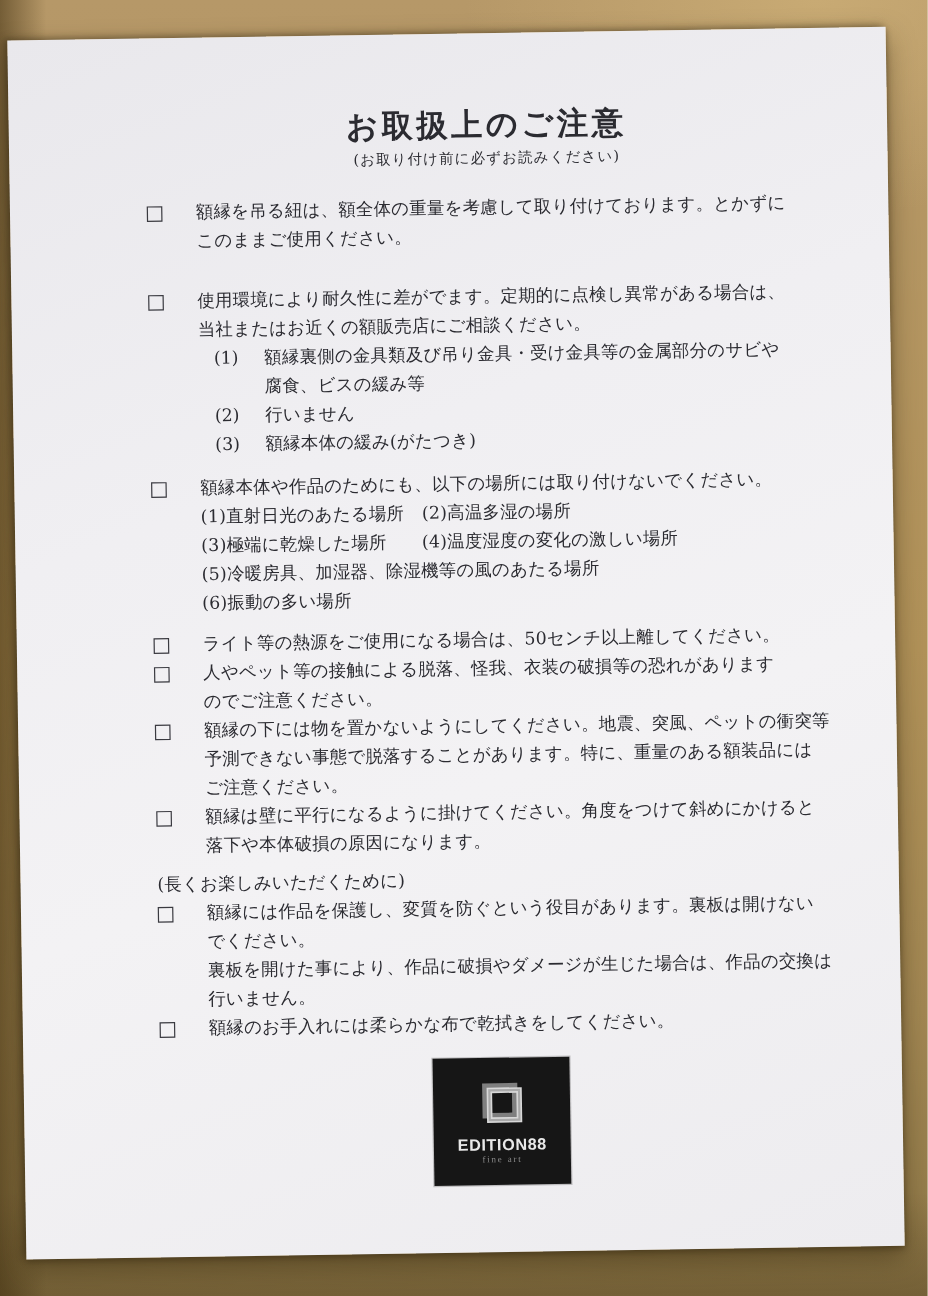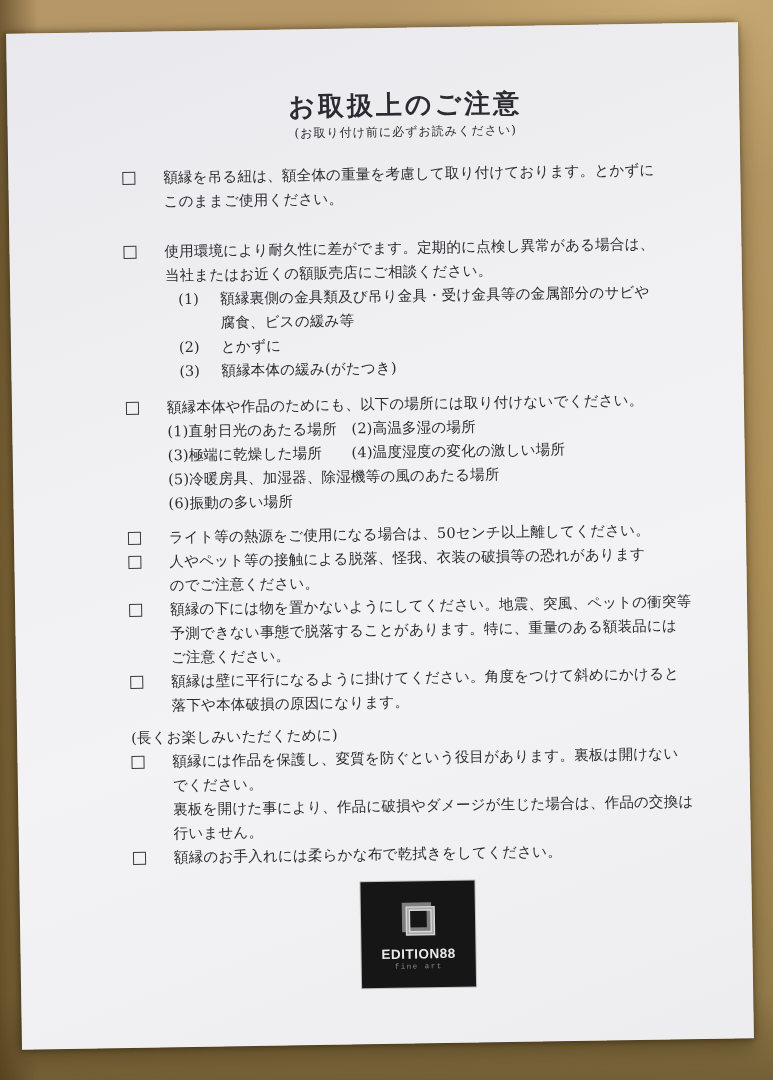--- a/index.html
+++ b/index.html
@@ -53,21 +53,21 @@
     width:114px;height:106px;margin:16px auto 0 auto;background:#161616;
     display:flex;flex-direction:column;align-items:center;justify-content:center;
     box-shadow:0 0 0 1px rgba(0,0,0,.2);
   }
   .logo-frame{width:46px;height:44px;margin-bottom:4px;}
   .logo-brand{
     font-family:"Liberation Sans","DejaVu Sans",sans-serif;
     color:#e9e9e9;font-size:13.5px;font-weight:bold;letter-spacing:.5px;line-height:15px;
   }
   .logo-tagline{
-    font-family:Liberation Mono, monospace;
+    font-family:Liberation Serif, serif;
     color:#8a8a8a;font-size:7.5px;letter-spacing:1.5px;line-height:10px;
   }
 </style>
 </head>
 <body>
 
 <div class="photo-bg-shade"></div>
 
 <div class="paper">
 
@@ -86,21 +86,21 @@
 当社またはお近くの額販売店にご相談ください。</span>
   </div>
   <div class="numbered-list">
     <div class="numbered-item">
       <span class="item-num">(1)</span>
       <span class="item-text">額縁裏側の金具類及び吊り金具・受け金具等の金属部分のサビや
 腐食、ビスの緩み等</span>
     </div>
     <div class="numbered-item">
       <span class="item-num">(2)</span>
-      <span class="item-text">とかずに</span>
+      <span class="item-text">行いません</span>
     </div>
     <div class="numbered-item">
       <span class="item-num">(3)</span>
       <span class="item-text">額縁本体の緩み(がたつき)</span>
     </div>
   </div>
 
   <div class="check-item m-b3">
     <span class="checkbox"></span>
     <span class="item-text">額縁本体や作品のためにも、以下の場所には取り付けないでください。

